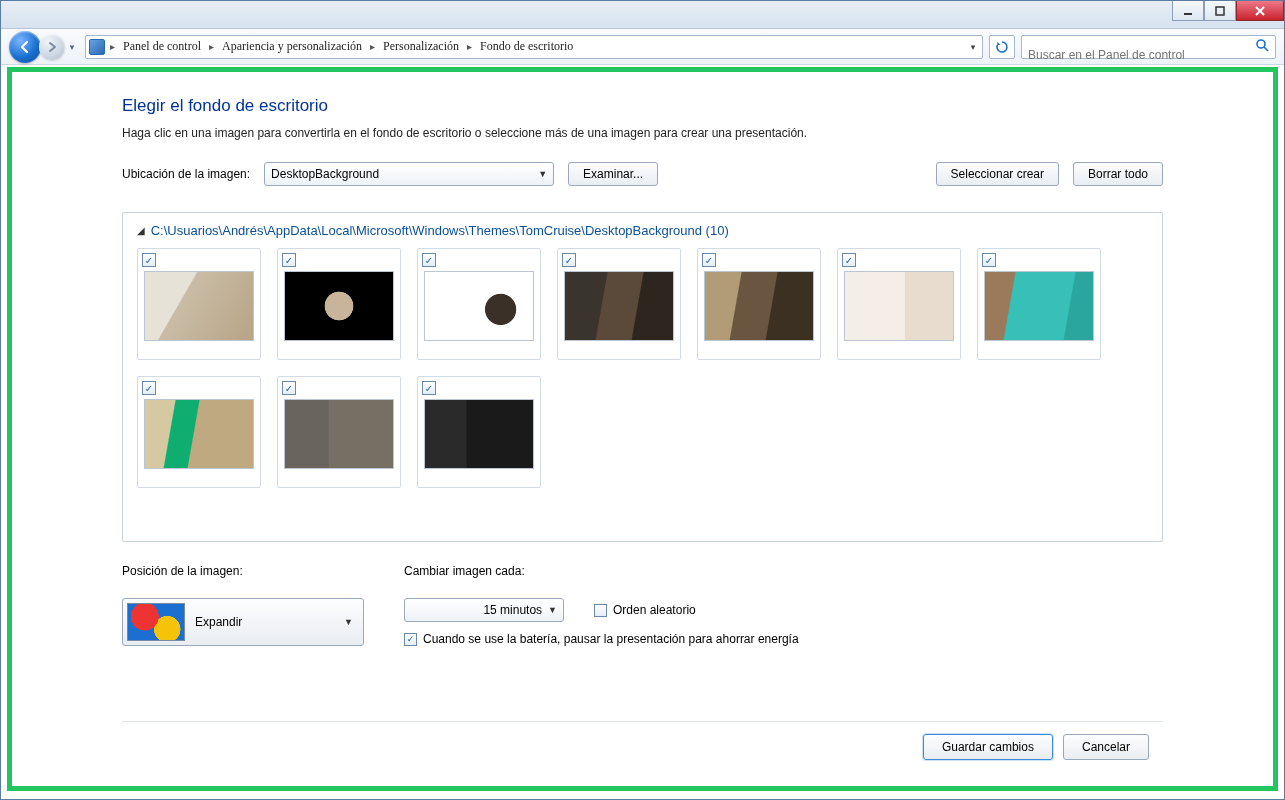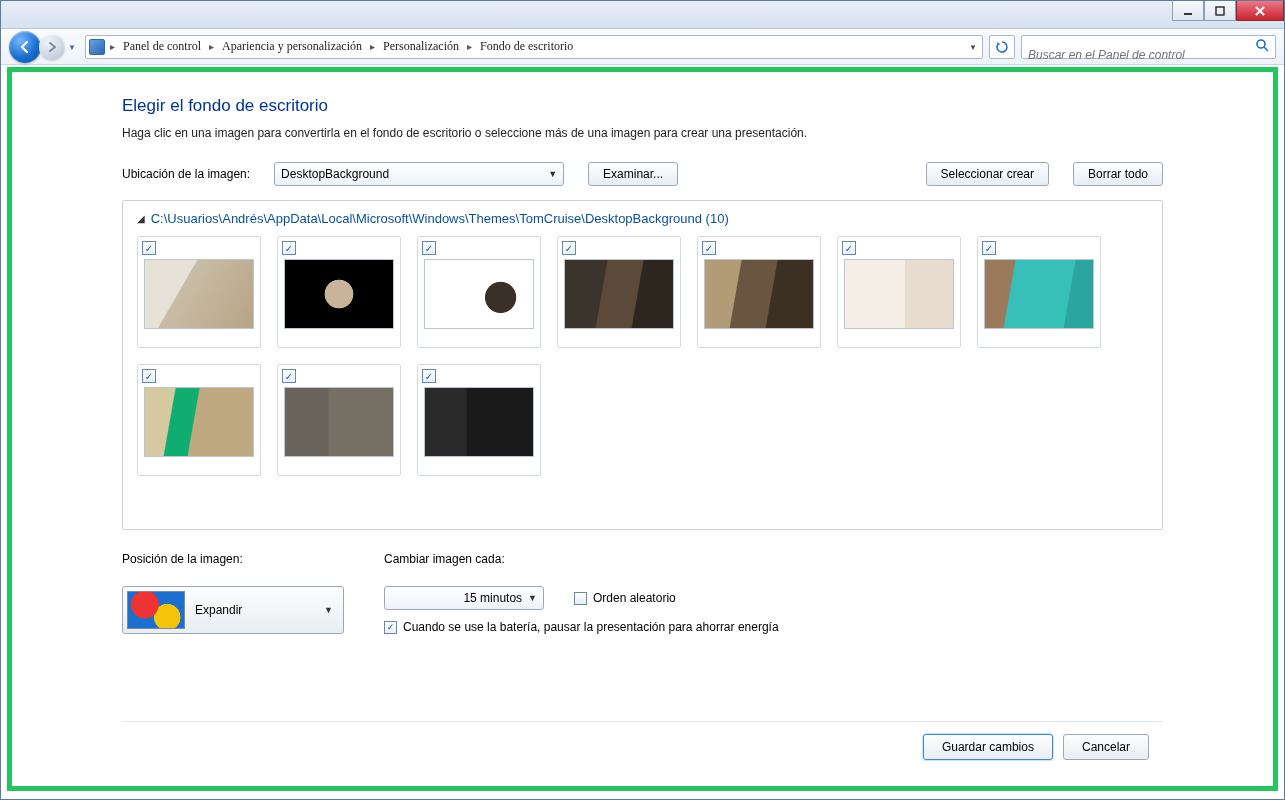--- a/index.html
+++ b/index.html
@@ -173,21 +173,20 @@
     border-radius: 2px;
     display: flex;
     align-items: center;
     padding: 0 4px;
   }
   .searchbox input {
     flex: 1;
     border: none;
     outline: none;
     font-size: 12px;
-    font-style: italic;
     color: #1d4ed8;
     background: transparent;
     margin-top: 16px;
   }
   .searchbox .sicon {
     color: #1a6fd0;
     font-size: 13px;
     padding: 0 2px;
   }
   
@@ -212,22 +211,22 @@
     font-size: 17px;
     margin: 6px 0 10px 0;
   }
   .page-sub {
     color: #222;
     margin-bottom: 22px;
   }
   .locrow {
     display: flex;
     align-items: center;
-    gap: 24px;
-    margin-bottom: 14px;
+    gap: 14px;
+    margin-bottom: 26px;
   }
   .locrow .lbl { white-space: nowrap; }
   .dropdown {
     height: 24px;
     border: 1px solid #9aa9ba;
     border-radius: 3px;
     background: linear-gradient(to bottom, #fff, #eef2f7);
     display: flex;
     align-items: center;
     padding: 0 6px;
@@ -327,21 +326,21 @@
   .img.p10 { background: linear-gradient(to right, #2a2a2a 0 38%, #1a1a1a 39% 100%); }
   
   .opts {
     display: flex;
     gap: 40px;
     align-items: flex-start;
     margin-top: 4px;
   }
   .optcol .olbl { margin-bottom: 20px; display: block; }
   .pos-dd {
-    width: 222px;
+    width: 242px;
     height: 48px;
     border: 1px solid #9aa9ba;
     border-radius: 3px;
     background: linear-gradient(to bottom, #fdfdfe, #e9edf2);
     display: flex;
     align-items: center;
     padding: 4px;
     gap: 10px;
     cursor: pointer;
   }

